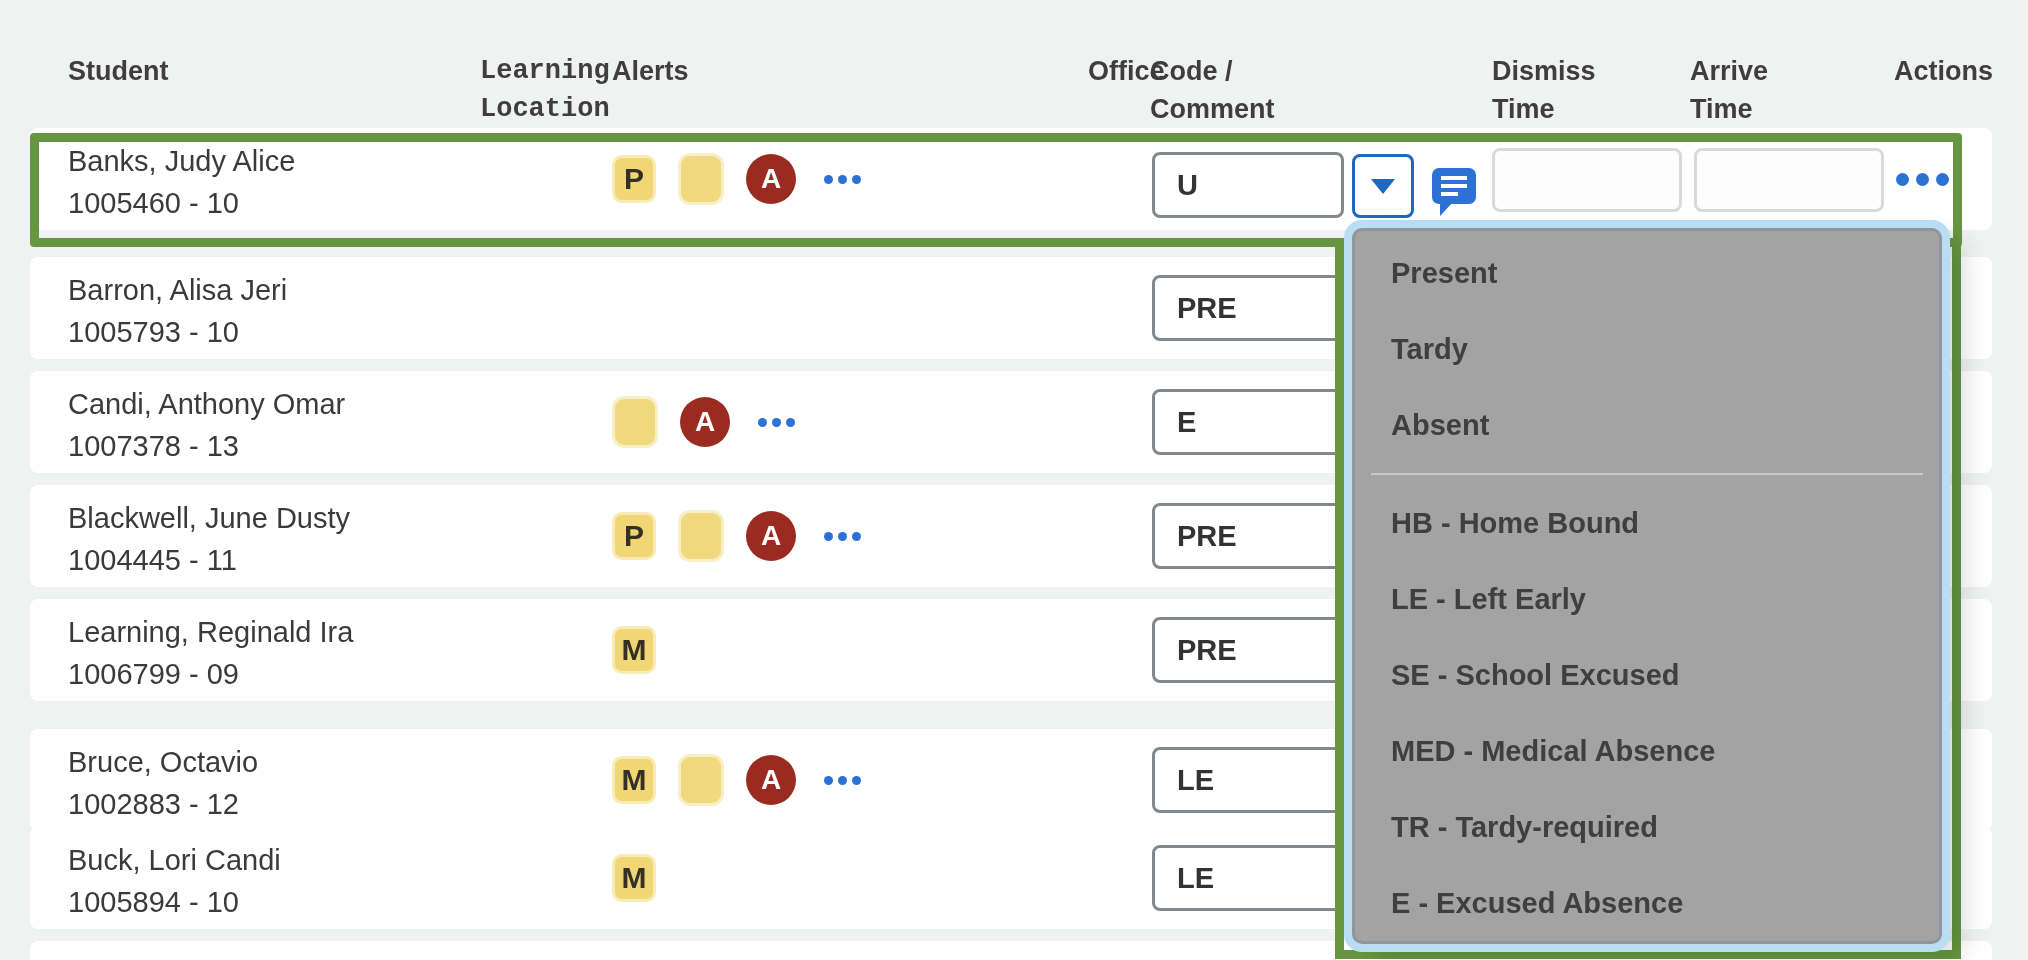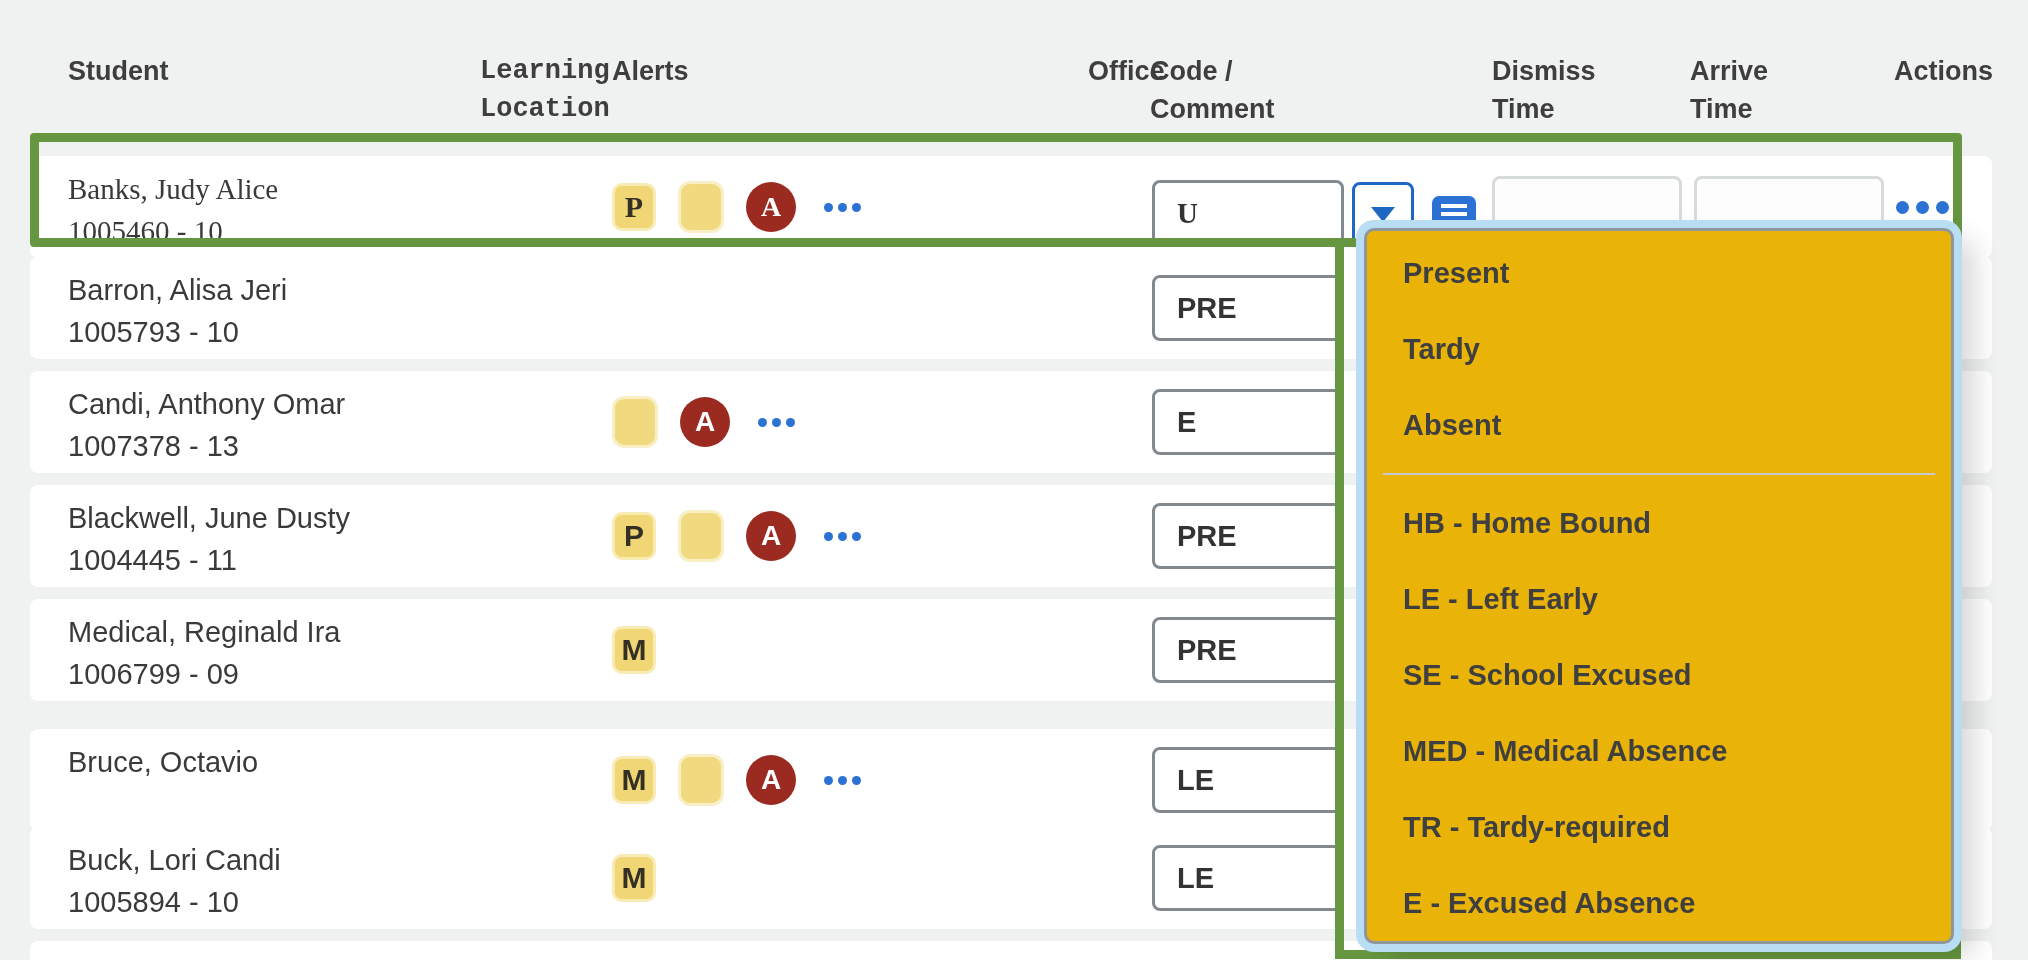--- a/index.html
+++ b/index.html
@@ -23,21 +23,21 @@
   .h-office   { left: 1048px; margin-left: 40px; }
   .h-code     { left: 1150px; }
   .h-dismiss  { left: 1492px; }
   .h-arrive   { left: 1690px; }
   .h-actions  { left: 1894px; }
   
   .row {
     position: absolute; left: 30px; width: 1962px; height: 102px;
     background: #ffffff; border-radius: 8px; z-index: 1;
   }
-  .r1 { top: 156px; font-family: Liberation Serif, serif; }
+  .r1 { top: 128px; }
   .r2 { top: 257px; }
   .r3 { top: 371px; }
   .r4 { top: 485px; }
   .r5 { top: 599px; }
   .r6 { top: 729px; }
   .r7 { top: 827px; }
   .r8 { top: 941px; }
   .name-block { position: absolute; left: 38px; top: 12px; }
   .s-name, .s-id { font-size: 29px; line-height: 42px; color: #3a3a3a; white-space: nowrap; }
   .alerts {
@@ -86,23 +86,23 @@
     position: absolute; left: 30px; top: 133px; width: 1932px; height: 114px;
     border: 9px solid #669740; border-radius: 4px; z-index: 30;
   }
   .dd-ring {
     position: absolute; left: 1335px; top: 245px; width: 626px; height: 714px;
     border: 9px solid #669740; border-top: none; z-index: 31;
   }
   
   .dropdown {
     position: absolute; left: 1352px; top: 228px; width: 590px; height: 716px;
-    background: #eab308; border: 3px solid #8f979c; border-radius: 10px;
+    background: #a3a3a3; border: 3px solid #8f979c; border-radius: 10px;
     box-shadow: 0 0 0 8px #b9def4, 20px 12px 28px rgba(0,0,0,0.16);
-    z-index: 32; padding-top: 4px; overflow: hidden; margin-left: 12px;
+    z-index: 32; padding-top: 4px; overflow: hidden;
   }
   .dd-item {
     height: 76px; display: flex; align-items: center; padding-left: 36px;
     font-size: 29px; font-weight: 600; color: #3f3f3f; cursor: pointer; white-space: nowrap;
   }
   .dd-divider { height: 2px; background: #c7cacb; margin: 10px 16px; }
 </style>
 </head>
 <body>
 
@@ -212,32 +212,33 @@
           <i></i>
           <i></i>
           <i></i>
         </span>
     </div>
     <input class="code-input" value="PRE" style="">
   </div>
 
   <div class="row r5">
     <div class="name-block">
-      <div class="s-name">Medical, Reginald Ira</div>
+      <div class="s-name">Learning, Reginald Ira</div>
       <div class="s-id">1006799 - 09</div>
     </div>
     <div class="alerts">
       <span class="badge b-yellow">M</span>
     </div>
     <input class="code-input" value="PRE" style="">
   </div>
 
   <div class="row r6">
     <div class="name-block">
       <div class="s-name">Bruce, Octavio</div>
+      <div class="s-id">1002883 - 12</div>
     </div>
     <div class="alerts">
       <span class="badge b-yellow">M</span>
       <span class="badge b-blank"></span>
       <span class="badge b-red">A</span>
       <span class="more-dots">
           <i></i>
           <i></i>
           <i></i>
         </span>

